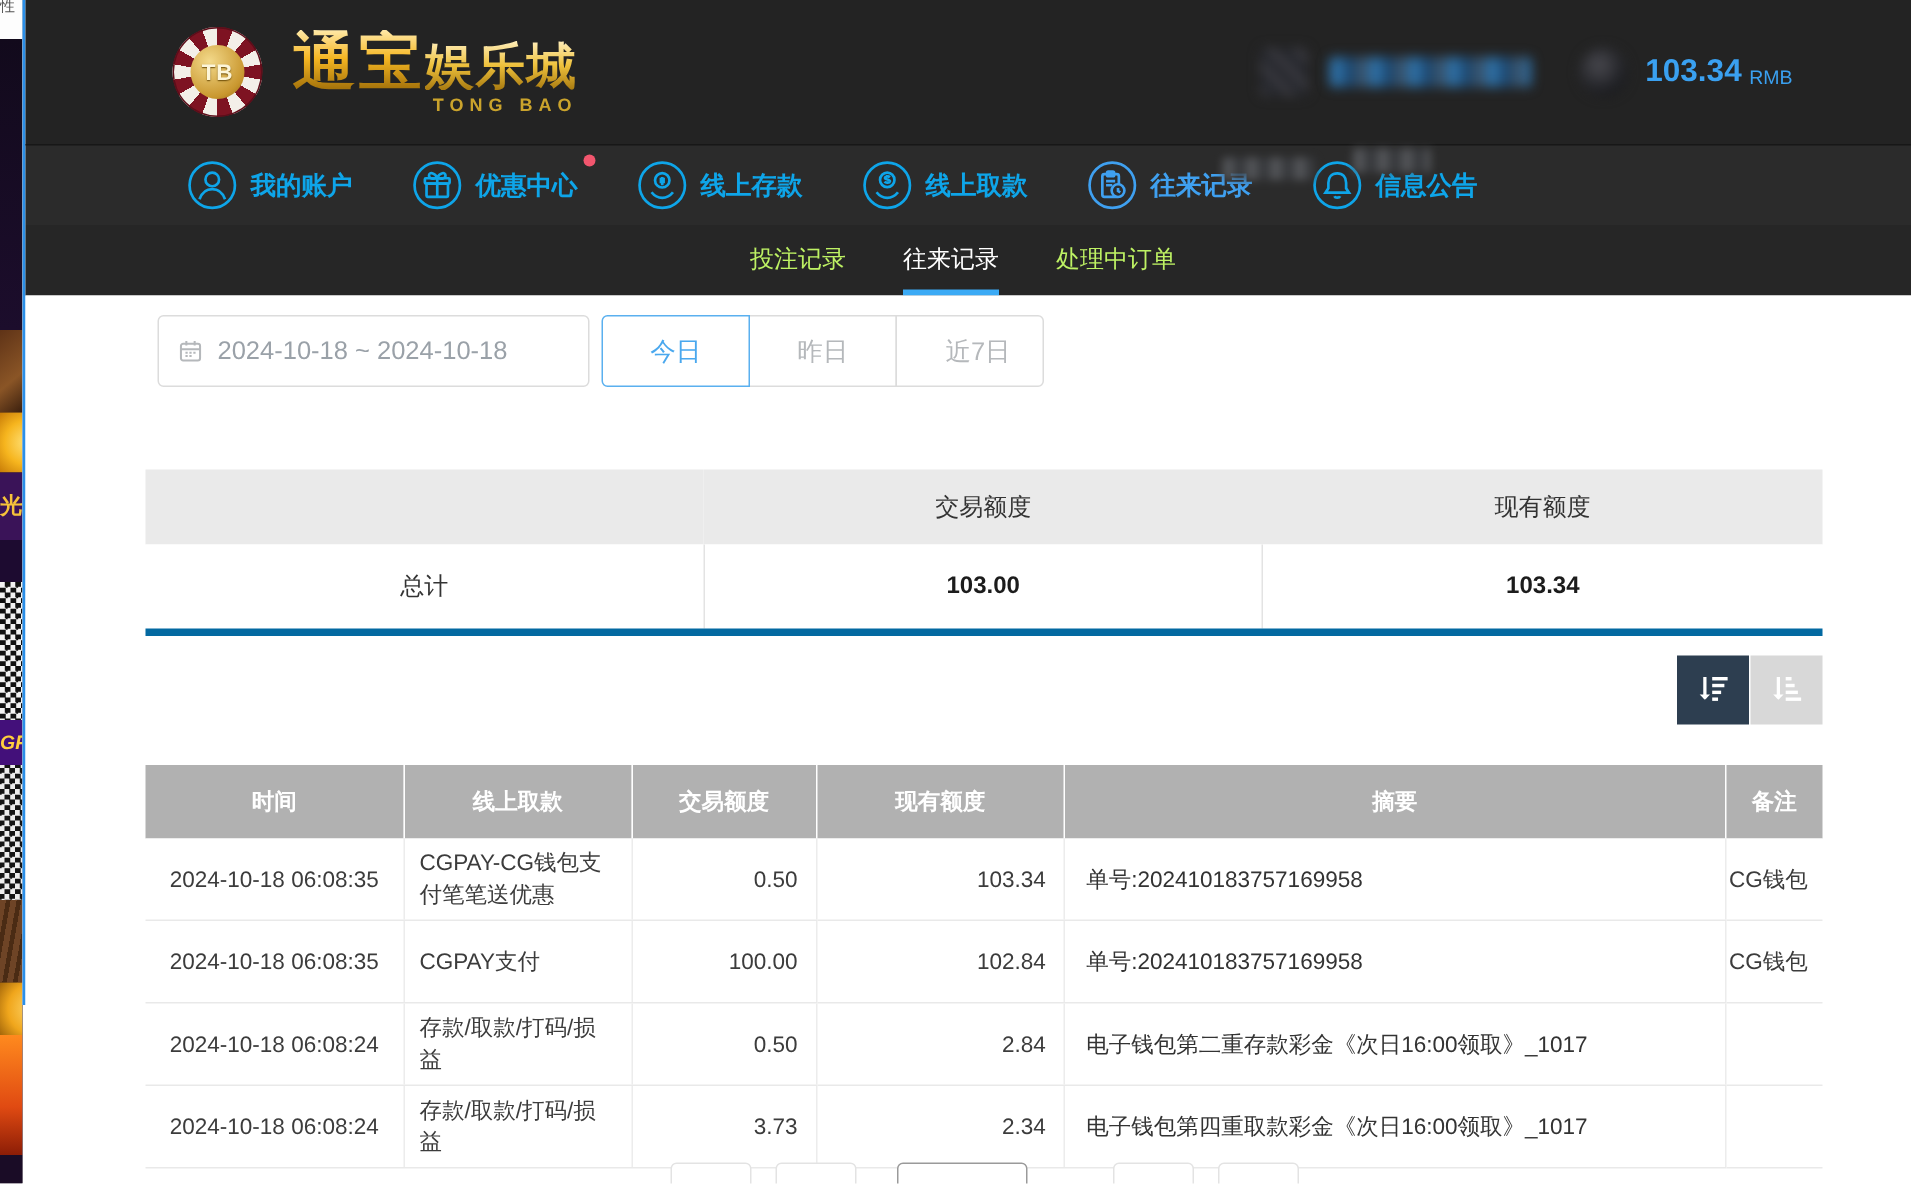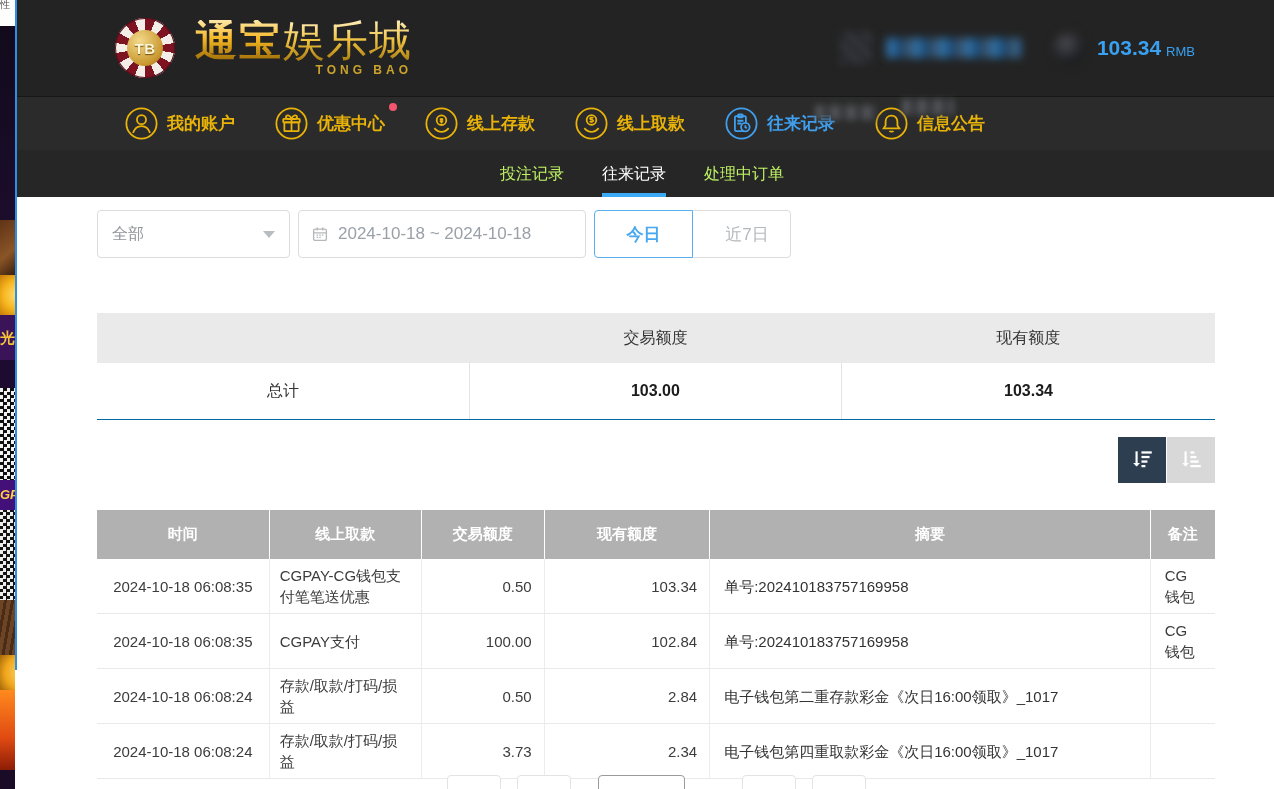--- a/index.html
+++ b/index.html
@@ -35,39 +35,39 @@
         background:repeating-conic-gradient(#7e1322 0 20deg,#f3efe8 20deg 40deg);
         box-shadow:0 0 0 1px #5c0e1a inset;}
   .chip-center{position:absolute;left:50%;top:50%;width:36px;height:36px;transform:translate(-50%,-50%);
         border-radius:50%;background:radial-gradient(circle at 35% 30%,#f3d98a,#c9972f 70%,#8f6612);
         display:flex;align-items:center;justify-content:center;
         color:#fdf6da;font-weight:700;font-size:15px;letter-spacing:.5px;text-shadow:0 1px 1px #6b4b06;}
   .logo-text{margin-left:20px;line-height:1;}
   .logo-cn{display:flex;align-items:baseline;}
   .logo-cn .big{font-size:42px;font-weight:700;background:linear-gradient(#ffe9a8,#f5b622 45%,#9a6a08);
         -webkit-background-clip:text;background-clip:text;color:transparent;letter-spacing:2px;}
-  .logo-cn .mid{font-size:42px;font-weight:400;background:linear-gradient(#ffeebc,#eec13c 50%,#a87a10);
+  .logo-cn .mid{font-size:33px;font-weight:700;background:linear-gradient(#ffeebc,#eec13c 50%,#a87a10);
         -webkit-background-clip:text;background-clip:text;color:transparent;letter-spacing:1px;}
   .logo-en{text-align:right;font-size:12px;font-weight:700;letter-spacing:4px;color:#caa32c;margin-top:2px;}
 
   .header-right{margin-left:auto;margin-right:79px;display:flex;align-items:center;}
   .censor{filter:blur(4px);}
   .avatar-censor{width:32px;height:32px;border-radius:4px;
         background:repeating-linear-gradient(45deg,#3a3a40 0 6px,#23252b 6px 12px);}
   .name-censor{width:135px;height:20px;margin-left:14px;border-radius:3px;
         background:repeating-linear-gradient(90deg,#2d6ca0 0 10px,#1d4870 10px 18px,#39536b 18px 26px);}
   .coin-censor{width:32px;height:32px;margin-left:32px;border-radius:50%;
         background:radial-gradient(circle at 40% 35%,#4a4a50,#17181c 75%);}
   .balance{margin-left:12px;color:#3aa0f0;font-size:21px;font-weight:600;}
   .balance-cur{margin-left:5px;color:#3aa0f0;font-size:13px;font-weight:400;align-self:center;margin-top:6px;}
 
   
   .nav-bar{position:relative;height:54px;background:#2b2b2b;border-top:1px solid #171717;
         display:flex;align-items:center;gap:40px;padding-left:108px;box-sizing:border-box;}
-  .nav-item{display:flex;align-items:center;gap:9px;color:#eab308;font-size:17px;font-weight:600;
+  .nav-item{display:flex;align-items:center;gap:9px;color:#0ea5e9;font-size:17px;font-weight:600;
         cursor:pointer;position:relative;white-space:nowrap;}
   .nav-item.active{color:#3fa0f0;}
   .nav-ico{width:33px;height:33px;display:block;}
   .nav-dot{position:absolute;right:-12px;top:-4px;width:8px;height:8px;border-radius:50%;background:#f2566e;}
   .censor-sm{position:absolute;filter:blur(3px);border-radius:2px;
         background:repeating-linear-gradient(90deg,#585a5e 0 8px,#3a3c40 8px 16px);opacity:.85;}
   .censor-a{left:798px;top:8px;width:62px;height:15px;}
   .censor-b{left:885px;top:2px;width:52px;height:16px;}
 
   
@@ -85,32 +85,32 @@
   .select-box{width:193px;height:48px;box-sizing:border-box;border:1px solid #dcdcdc;border-radius:4px;
         display:flex;align-items:center;padding:0 14px;color:#909399;font-size:16px;cursor:pointer;background:#fff;}
   .caret{margin-left:auto;width:0;height:0;border-left:6px solid transparent;border-right:6px solid transparent;
         border-top:7px solid #b9bcc0;}
   .date-box{width:288px;height:48px;box-sizing:border-box;border:1px solid #dcdcdc;border-radius:4px;
         margin-left:8px;display:flex;align-items:center;padding:0 12px;color:#9aa1a8;font-size:17px;cursor:pointer;background:#fff;}
   .cal-ico{width:18px;height:18px;margin-right:9px;flex:0 0 auto;}
   .quick-group{margin-left:8px;display:flex;height:48px;box-sizing:border-box;}
   .quick-btn{width:99px;height:48px;box-sizing:border-box;border:1px solid #dcdcdc;background:#fff;
         font-size:17px;color:#b5b8bb;display:flex;align-items:center;justify-content:center;cursor:pointer;}
-  .quick-btn:first-child{border-radius:4px 0 0 4px;font-weight:bold;}
+  .quick-btn:first-child{border-radius:4px 0 0 4px;}
   .quick-btn:last-child{border-radius:0 4px 4px 0;padding-left:17px;}
   .quick-btn + .quick-btn{margin-left:-1px;}
   .quick-btn.active{border-color:#5ab0ef;color:#4aa8ee;position:relative;z-index:2;}
   .search-btn{margin-left:14px;width:100px;height:48px;border:none;border-radius:4px;background:#57b6f5;
         color:#fff;font-size:17px;cursor:pointer;font-family:inherit;}
 
   
   .summary{position:absolute;top:116px;left:80px;width:1118px;border-collapse:collapse;table-layout:fixed;}
   .summary thead th{height:48px;background:#eaeaea;color:#333;font-size:16px;font-weight:400;text-align:center;}
   .summary tbody td{height:54px;background:#fff;color:#1c1c1c;font-size:16px;font-weight:600;text-align:center;
-        border-bottom:1px solid #0369a1;}
+        border-bottom:5px solid #0369a1;}
   .summary tbody td + td{border-left:1px solid #e3e3e3;}
   .summary tbody td.lbl{font-weight:400;color:#333;}
 
   
   .sort-row{position:absolute;top:240px;left:80px;width:1118px;display:flex;justify-content:flex-end;gap:1px;}
   .sort-btn{width:48px;height:46px;border:none;display:flex;align-items:center;justify-content:center;cursor:pointer;padding:0;}
   .sort-desc{background:#2d3e50;}
   .sort-asc{background:#d8d8d8;}
 
   
@@ -118,21 +118,21 @@
   .records thead th{height:47px;background:#b1b1b1;color:#fff;font-size:15px;font-weight:700;text-align:center;}
   .records thead th + th{border-left:1px solid #fff;}
   .records tbody td{background:#fff;color:#3c3c3c;font-size:15px;padding:4px 10px;height:38px;
         border-bottom:1px solid #e9e9e9;line-height:1.4;word-break:break-all;}
   .records tbody td + td{border-left:1px solid #ececec;}
   .records td.c0{text-align:center;padding:8px 2px;}
   .records td.c1{text-align:left;}
   .records td.c2{text-align:right;padding-right:12px;}
   .records td.c3{text-align:right;padding-right:12px;}
   .records td.c4{text-align:left;padding-left:14px;color:#333;}
-  .records td.c5{text-align:left;padding:4px 14px;}
+  .records td.c5{text-align:left;padding:4px 2px;}
 
   
   .pagination{position:absolute;top:578px;left:80px;display:flex;}
   .page-btn{height:30px;box-sizing:border-box;border:1px solid #e3e3e3;border-radius:4px;background:#fff;cursor:pointer;}
   .pb1{width:54px;margin-left:350px;}
   .pb2{width:54px;margin-left:16px;}
   .pb3{width:87px;margin-left:27px;border-color:#9a9a9a;}
   .pb4{width:54px;margin-left:57px;}
   .pb5{width:54px;margin-left:16px;}
 </style>
@@ -242,34 +242,31 @@
 
   <div class="sub-tabs">
     <div class="sub-tab">投注记录</div>
     <div class="sub-tab active">往来记录</div>
     <div class="sub-tab">处理中订单</div>
   </div>
 
   <div class="content">
 
     <div class="filter-row">
-      <div class="select-box">
-        <span>全部</span>
-        <span class="caret"></span>
-      </div>
       <div class="date-box">
         <svg class="cal-ico" viewBox="0 0 24 24" fill="none" stroke="#b5b8bb" stroke-width="1.8">
           <rect x="3.5" y="5.5" width="17" height="15" rx="2"></rect>
             <path d="M3.5 10.5h17M8.3 3.2v4M15.7 3.2v4"></path>
           <path d="M7.5 13.5h2M11 13.5h2M14.5 13.5h2M7.5 16.5h2M11 16.5h2"></path>
         </svg>
         <span>2024-10-18 ~ 2024-10-18</span>
       </div>
       <div class="quick-group">
         <button class="quick-btn active">今日</button>
+        <button class="quick-btn">昨日</button>
         <button class="quick-btn">近7日</button>
       </div>
     </div>
 
     <table class="summary">
       <colgroup>
           <col style="width:33.3%">
           <col style="width:33.3%">
           <col style="width:33.4%">
         </colgroup>

